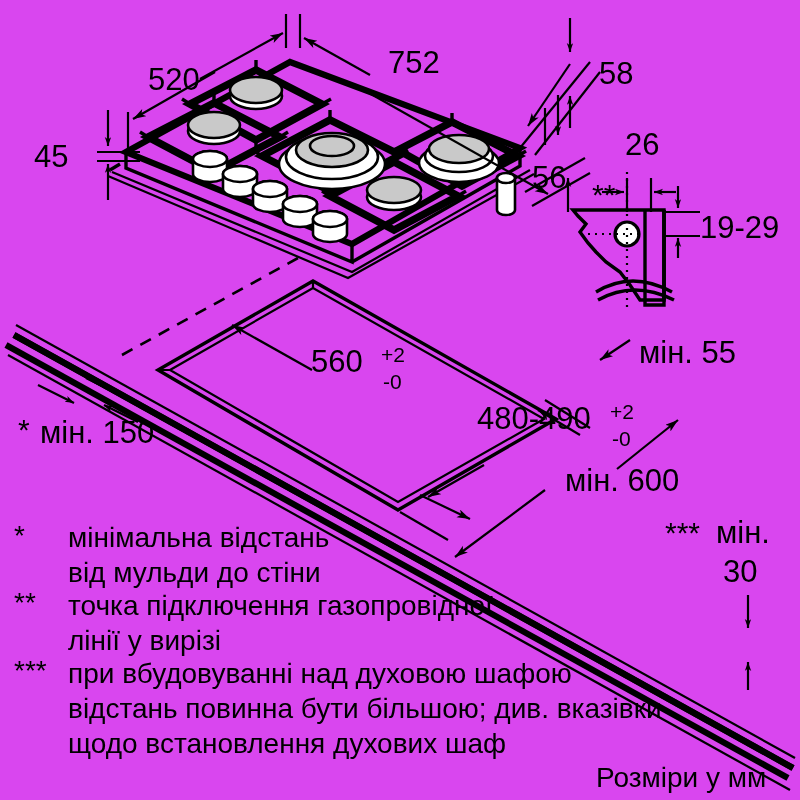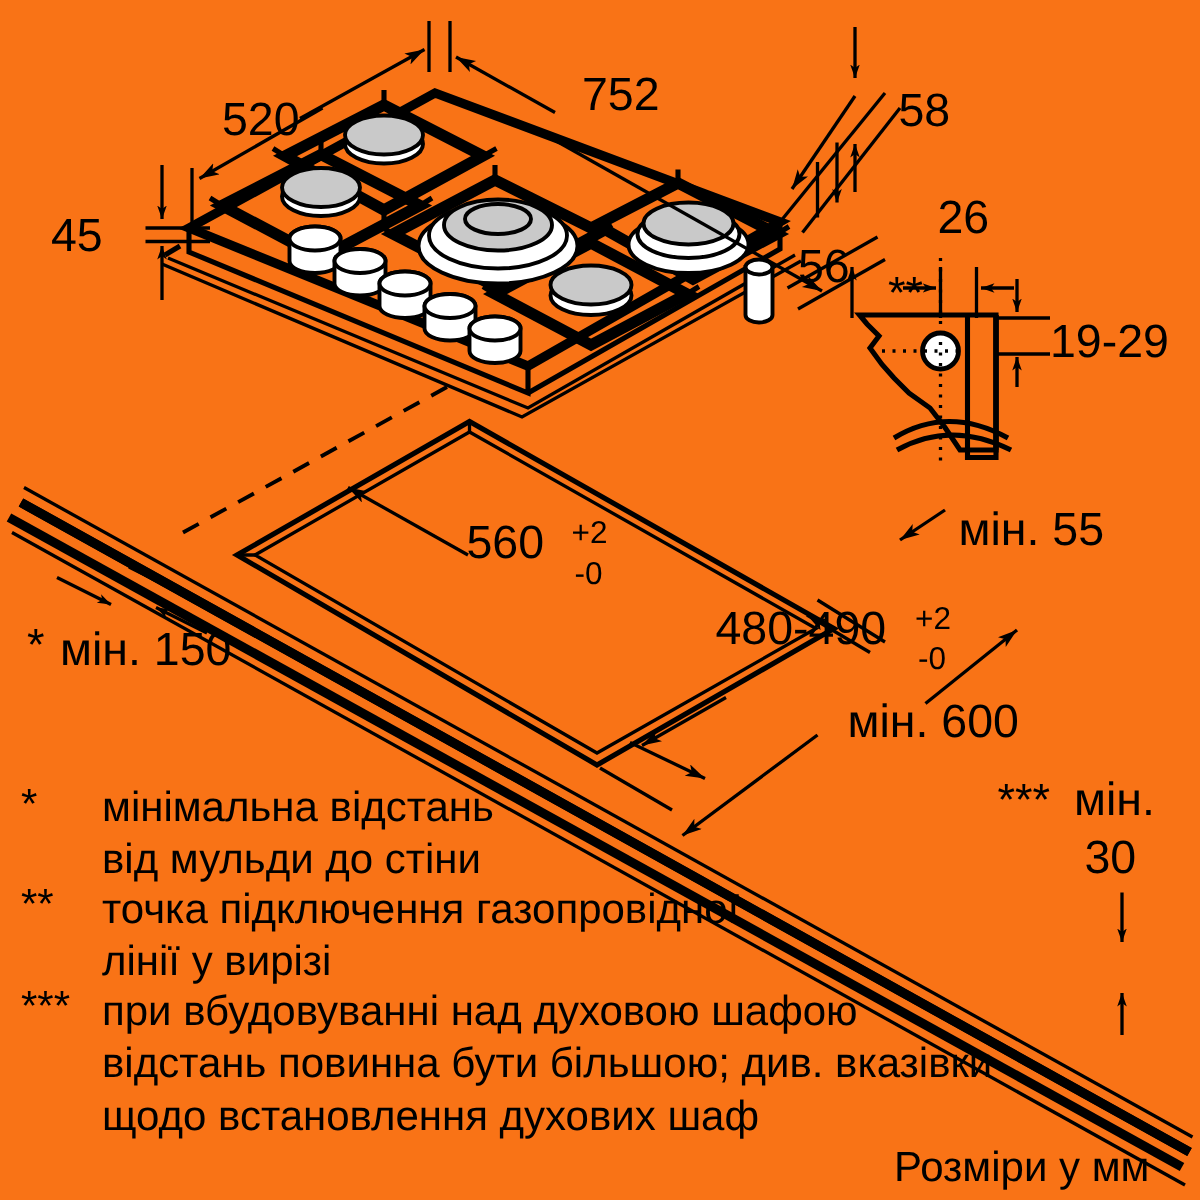--- a/index.html
+++ b/index.html
@@ -9,21 +9,21 @@
     background: #ffffff;
   }
   body {
     font-family: "Liberation Sans", sans-serif;
     color: #000000;
   }
   #page {
     position: relative;
     width: 800px;
     height: 800px;
-    background: #f97316;
+    background: #d946ef;
     overflow: hidden;
   }
   #page svg {
     position: absolute;
     left: 0;
     top: 0;
   }
   .dim-text {
     font-family: "Liberation Sans", sans-serif;
     font-size: 31px;

